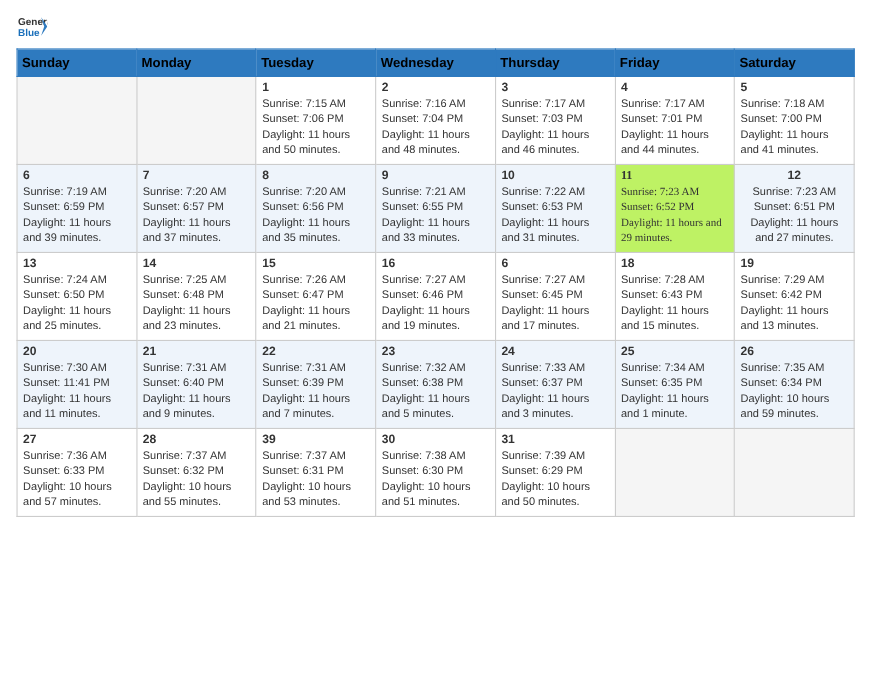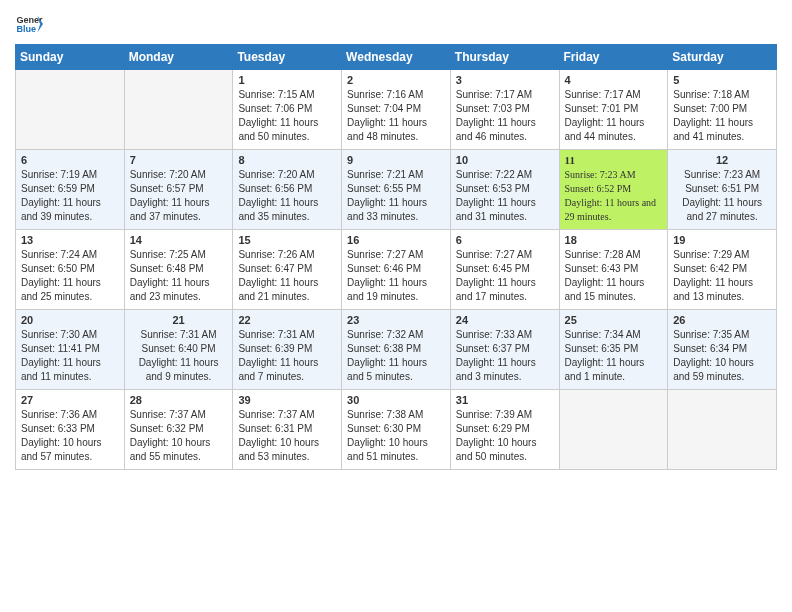--- a/index.html
+++ b/index.html
@@ -51,21 +51,21 @@
       font-size: 14px;
       color: #555;
     }
     table {
       width: 100%;
       border-collapse: collapse;
       table-layout: fixed;
     }
     th {
       background-color: #2e7abf;
-      color: #ffffff;
+      color: #000000;
       font-size: 12px;
       font-weight: bold;
       padding: 5px 4px;
       text-align: left;
       border: 1px solid #2e7abf;
     }
     td {
       border: 1px solid #ccc;
       vertical-align: top;
       padding: 4px 5px;
@@ -249,21 +249,21 @@
 Daylight: 11 hours and 13 minutes.</div>
           </td>
         </tr>
         <tr>
           <td style="background: rgb(238, 244, 251);">
             <span class="day-num">20</span>
             <div class="day-info">Sunrise: 7:30 AM
 Sunset: 11:41 PM
 Daylight: 11 hours and 11 minutes.</div>
           </td>
-          <td style="background: rgb(238, 244, 251); text-align: center;">
+          <td style="background: rgb(238, 244, 251);">
             <span class="day-num">21</span>
             <div class="day-info">Sunrise: 7:31 AM
 Sunset: 6:40 PM
 Daylight: 11 hours and 9 minutes.</div>
           </td>
           <td style="background: rgb(238, 244, 251);">
             <span class="day-num">22</span>
             <div class="day-info">Sunrise: 7:31 AM
 Sunset: 6:39 PM
 Daylight: 11 hours and 7 minutes.</div>

